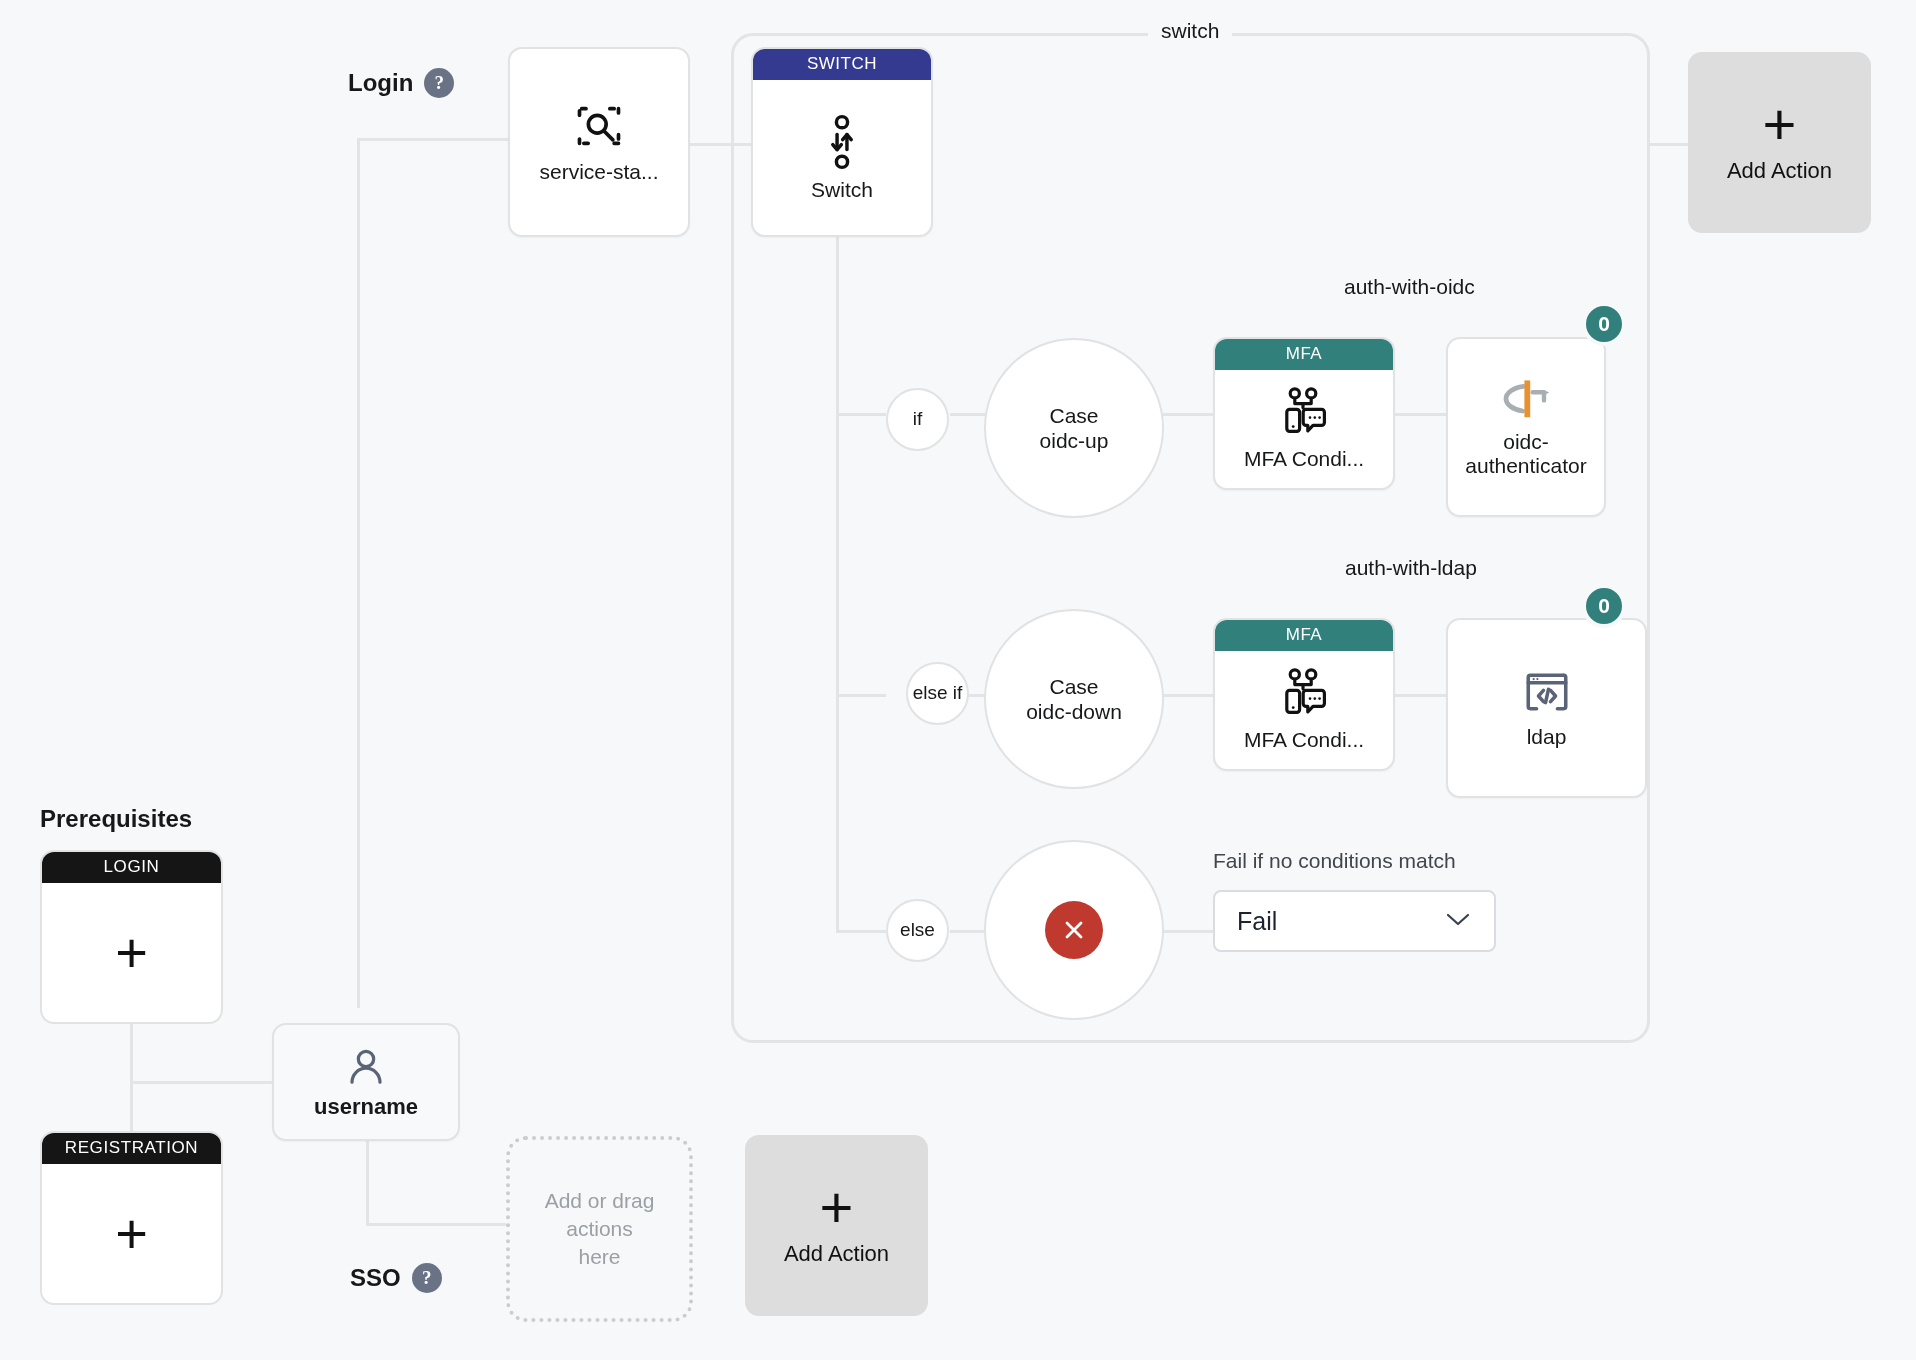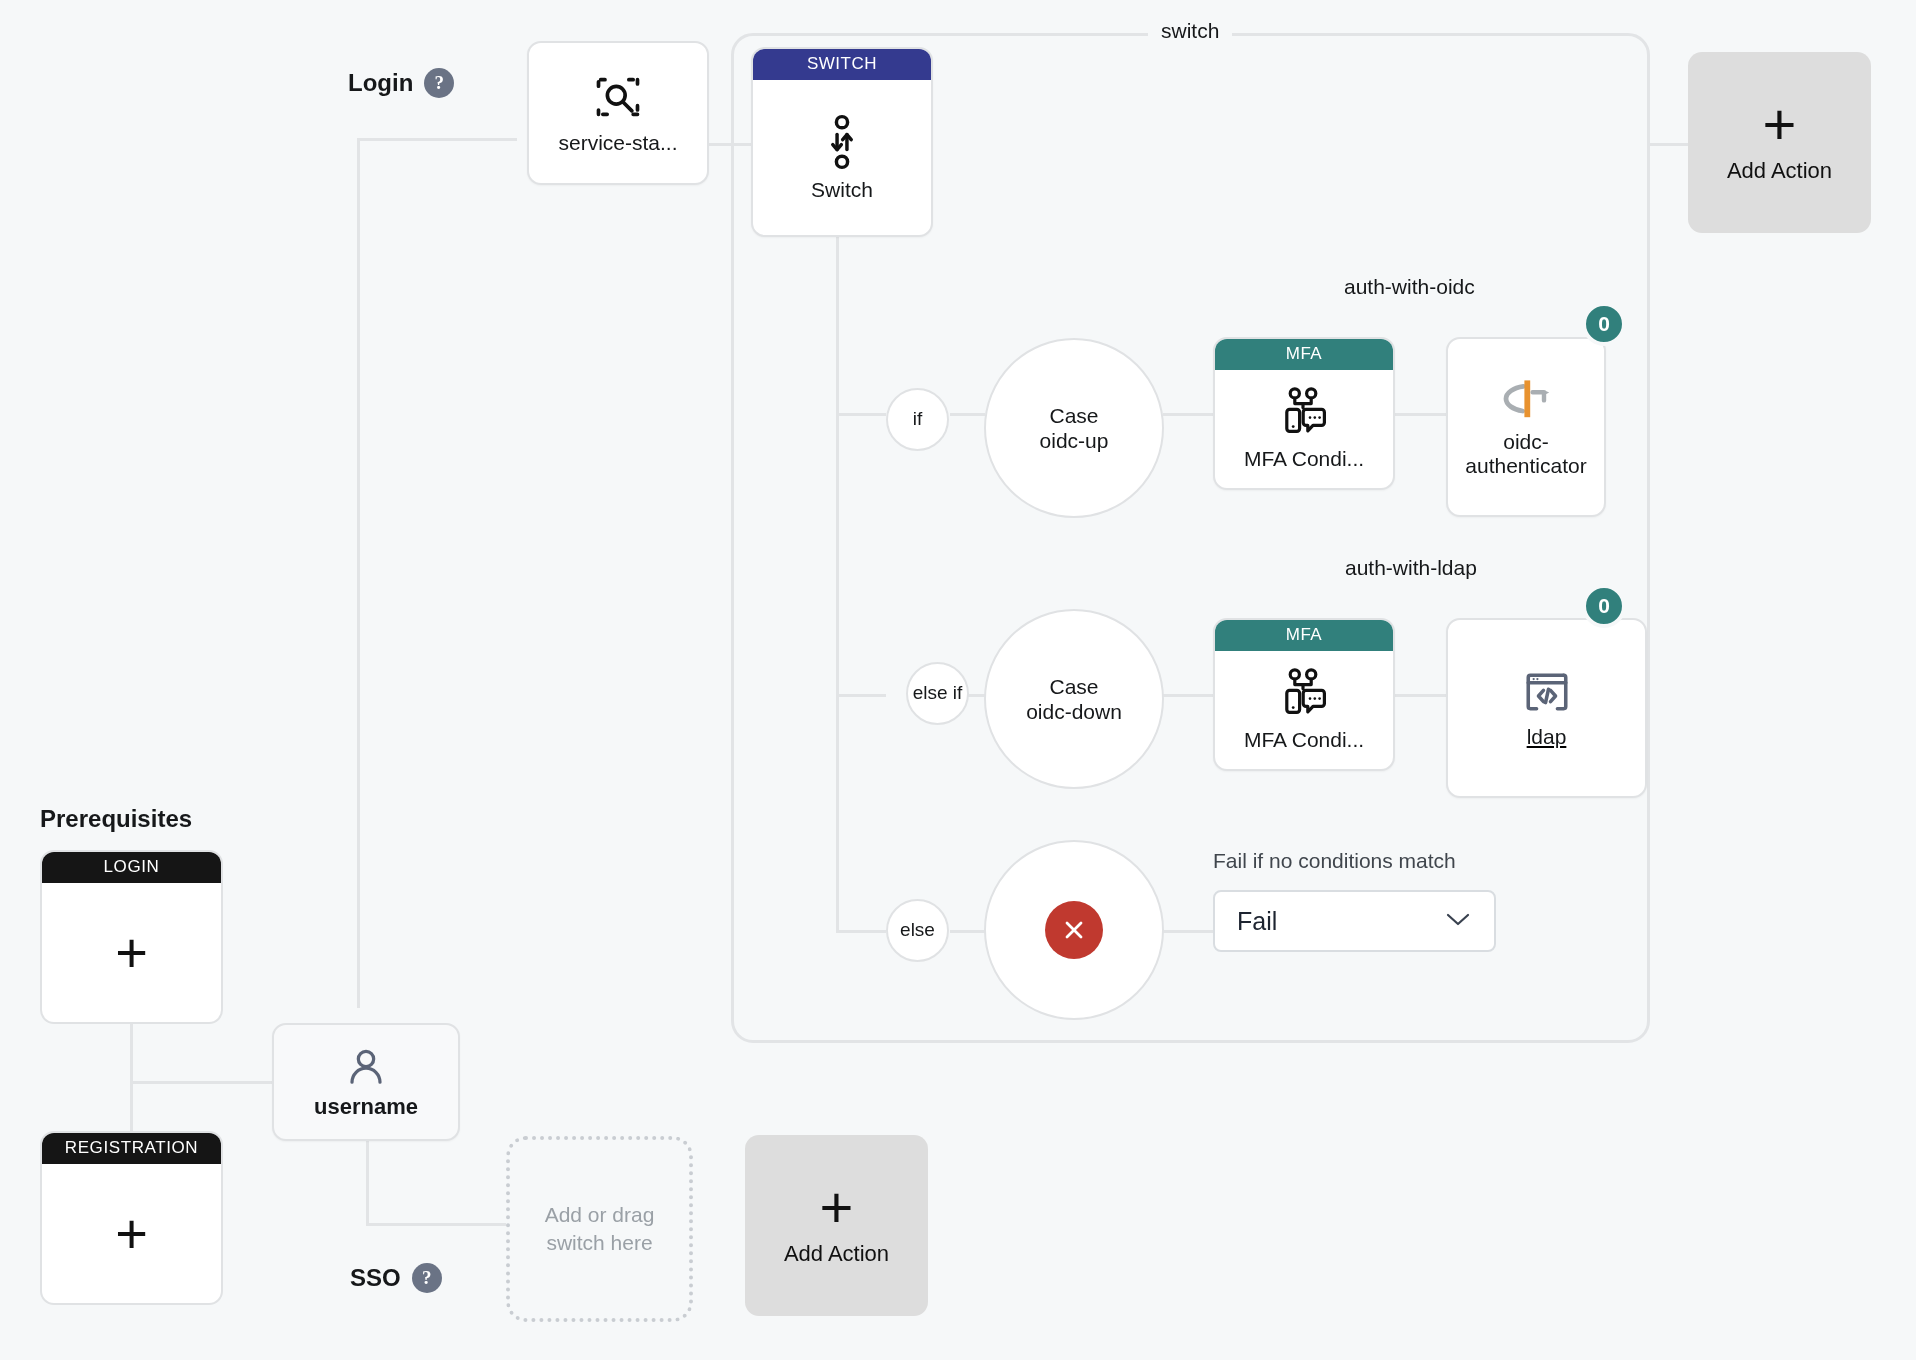--- a/index.html
+++ b/index.html
@@ -290,21 +290,21 @@
   <div class="edge v" style="left:130px; top:1081px; height:55px;"></div>
 
   <div class="edge v" style="left:366px; top:1141px; height:85px;"></div>
   <div class="edge h" style="left:366px; top:1223px; width:140px;"></div>
 
   <div class="section-heading" style="left:348px; top:68px;">
     <span>Login</span>
     <span class="help-badge">?</span>
   </div>
 
-  <div class="node" style="left:508px; top:41px; width:182px; height:144px;margin-left:19px;">
+  <div class="node" style="left:508px; top:47px; width:182px; height:190px;">
     <span class="node-icon">
       <svg width="52" height="52" viewBox="0 0 24 24" fill="none" stroke="#111" stroke-width="1.7" stroke-linecap="round" stroke-linejoin="round">
         <path d="M3 7V4h3" stroke-dasharray="2 2"></path>
         <path d="M17 4h4v3" stroke-dasharray="2 2"></path>
         <path d="M21 16v4h-4" stroke-dasharray="2 2"></path>
         <path d="M7 20H3v-4" stroke-dasharray="2 2"></path>
         <circle cx="11.2" cy="11.2" r="4.1" stroke-dasharray="0"></circle>
         <line x1="14.3" y1="14.3" x2="18.4" y2="18.4" stroke-dasharray="0"></line>
       </svg>
     </span>
@@ -404,21 +404,21 @@
           <path d="M15 11.2 h7.8 a1.4 1.4 0 0 1 1.4 1.4 v5.2 a1.4 1.4 0 0 1 -1.4 1.4 h-4.3 l-2.6 2.7 v-2.7 h-0.9 a1.4 1.4 0 0 1 -1.4 -1.4 v-5.2 a1.4 1.4 0 0 1 1.4 -1.4 z"></path>
           <circle cx="17" cy="15.3" r=".65" fill="#111" stroke="none"></circle>
           <circle cx="19.4" cy="15.3" r=".65" fill="#111" stroke="none"></circle>
           <circle cx="21.8" cy="15.3" r=".65" fill="#111" stroke="none"></circle>
         </svg>
       </span>
       <span class="node-label">MFA Condi...</span>
     </div>
   </div>
 
-  <div class="node" style="left:1446px; top:618px; width:201px; height:180px;text-decoration:underline;">
+  <div class="node" style="left:1446px; top:618px; width:201px; height:180px;">
     <span class="node-icon">
       <svg width="50" height="50" viewBox="0 0 24 24" fill="none" stroke="#5b6477" stroke-width="1.7" stroke-linecap="round" stroke-linejoin="round">
         <path d="M20 4 H4 a1 1 0 0 0 -1 1 v14 a1 1 0 0 0 1 1 h3"></path>
         <path d="M17 20 h3 a1 1 0 0 0 1 -1 V5 a1 1 0 0 0 -1 -1"></path>
         <path d="M3 7.6 H21"></path>
         <circle cx="5.6" cy="5.8" r=".55" fill="#5b6477" stroke="none"></circle>
         <circle cx="7.4" cy="5.8" r=".55" fill="#5b6477" stroke="none"></circle>
         <path d="M10.3 11.2 L7.9 13.9 L10.3 16.6"></path>
         <path d="M13.7 11.2 L16.1 13.9 L13.7 16.6"></path>
         <path d="M12.7 10.7 L11.3 17.1"></path>
@@ -474,21 +474,21 @@
     </span>
     <span class="node-label" style="font-size:22px;font-weight:bold;">username</span>
   </div>
 
   <div class="section-heading" style="left:350px; top:1263px; font-size:24px;">
     <span>SSO</span>
     <span class="help-badge">?</span>
   </div>
 
   <div class="dropzone" style="left:506px; top:1136px; width:187px; height:186px;">
-    <span style="padding:0 34px;">Add or drag switch here</span>
+    <span style="padding:0 34px;">Add or drag actions here</span>
   </div>
 
   <div class="add-action" style="left:745px; top:1135px; width:183px; height:181px;">
     <span class="plus">+</span>
     <span class="aa-label">Add Action</span>
   </div>
 
 </div>
 
 </body></html>

